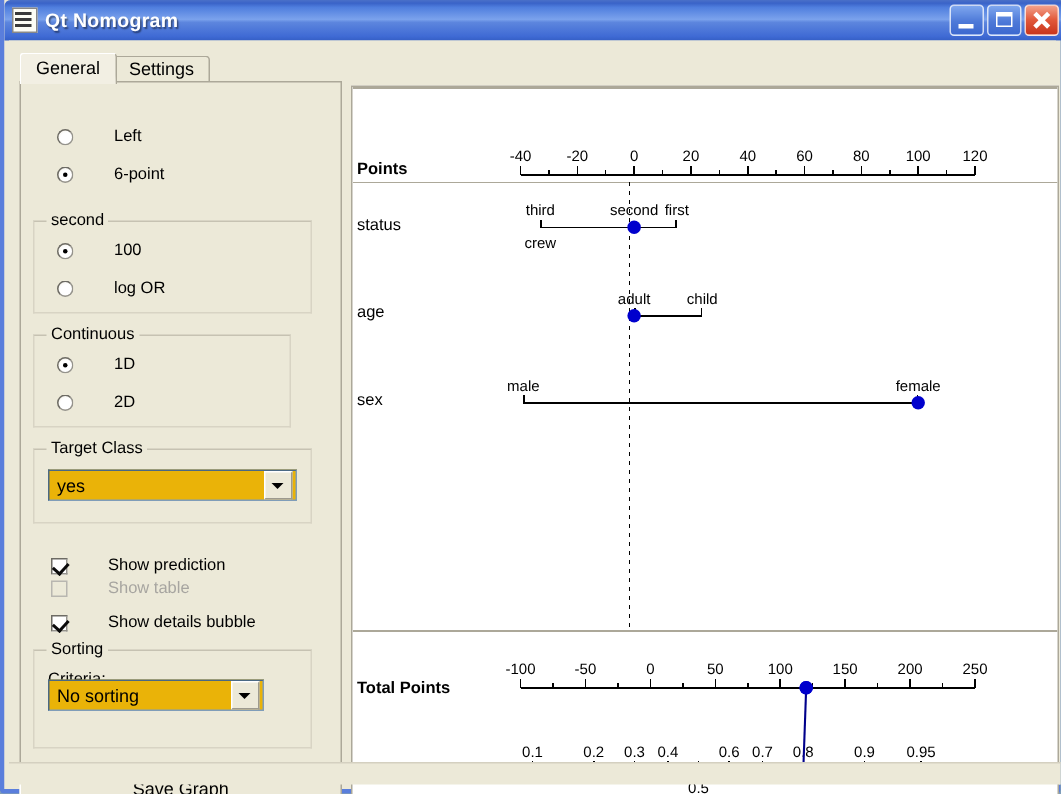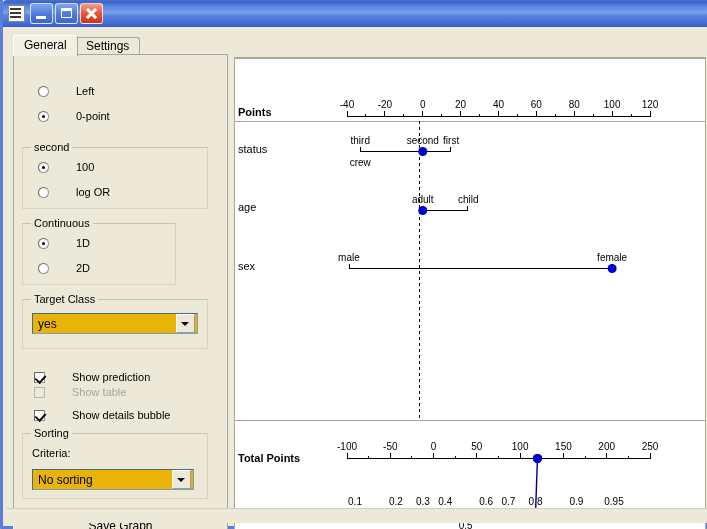--- a/index.html
+++ b/index.html
@@ -185,20 +185,21 @@
   .dot{fill:#0000cd;}
   .connector{stroke:#00008b;stroke-width:1.4;}
 </style>
 </head>
 <body>
 
 <div id="window">
 
   <div id="titlebar">
     <div id="titleicon"></div>
+    <div id="titletext">Qt Nomogram</div>
     <div class="winbtn min">
         <span class="g"></span>
       </div>
     <div class="winbtn max">
         <span class="g"></span>
       </div>
     <div class="winbtn close">
         <span class="g"></span>
       </div>
   </div>
@@ -212,36 +213,36 @@
 
     <div id="leftpanel">
       <div id="leftinner">
 
         <div class="radio" style="left:16px;top:22px;">
           <span class="rdot"></span>
           <span>Left</span>
         </div>
         <div class="radio" style="left:16px;top:47px;">
           <span class="rdot on"></span>
-          <span>0-point</span>
+          <span>6-point</span>
         </div>
 
         <div class="group" style="left:0;top:84px;width:186px;height:62px;">
           <span class="gtitle">second</span>
         </div>
         <div class="radio" style="left:16px;top:98px;">
           <span class="rdot on"></span>
           <span>100</span>
         </div>
         <div class="radio" style="left:16px;top:123px;">
           <span class="rdot"></span>
           <span>log OR</span>
         </div>
 
-        <div class="group" style="left:0;top:160px;width:154px;height:62px;">
+        <div class="group" style="left:0;top:160px;width:172px;height:62px;">
           <span class="gtitle">Continuous</span>
         </div>
         <div class="radio" style="left:16px;top:174px;">
           <span class="rdot on"></span>
           <span>1D</span>
         </div>
         <div class="radio" style="left:16px;top:199px;">
           <span class="rdot"></span>
           <span>2D</span>
         </div>
@@ -264,21 +265,21 @@
         </div>
         <div class="check" style="left:12px;top:346px;">
           <span class="cbox on"></span>
           <span>Show details bubble</span>
         </div>
 
         <div class="group" style="left:0;top:370px;width:186px;height:66px;">
           <span class="gtitle">Sorting</span>
         </div>
         <span class="lbl" style="left:10px;top:384px;">Criteria:</span>
-        <div class="combo" style="left:10px;top:406px;width:162px;justify-content:flex-end;">
+        <div class="combo" style="left:10px;top:390px;width:144px;justify-content:flex-end;">
           <span class="ctext">No sorting</span>
           <span class="carrow"></span>
         </div>
 
       </div>
     </div>
 
     <div id="savebtn">
       <span class="mn">S</span>
         <span>ave Graph</span>

